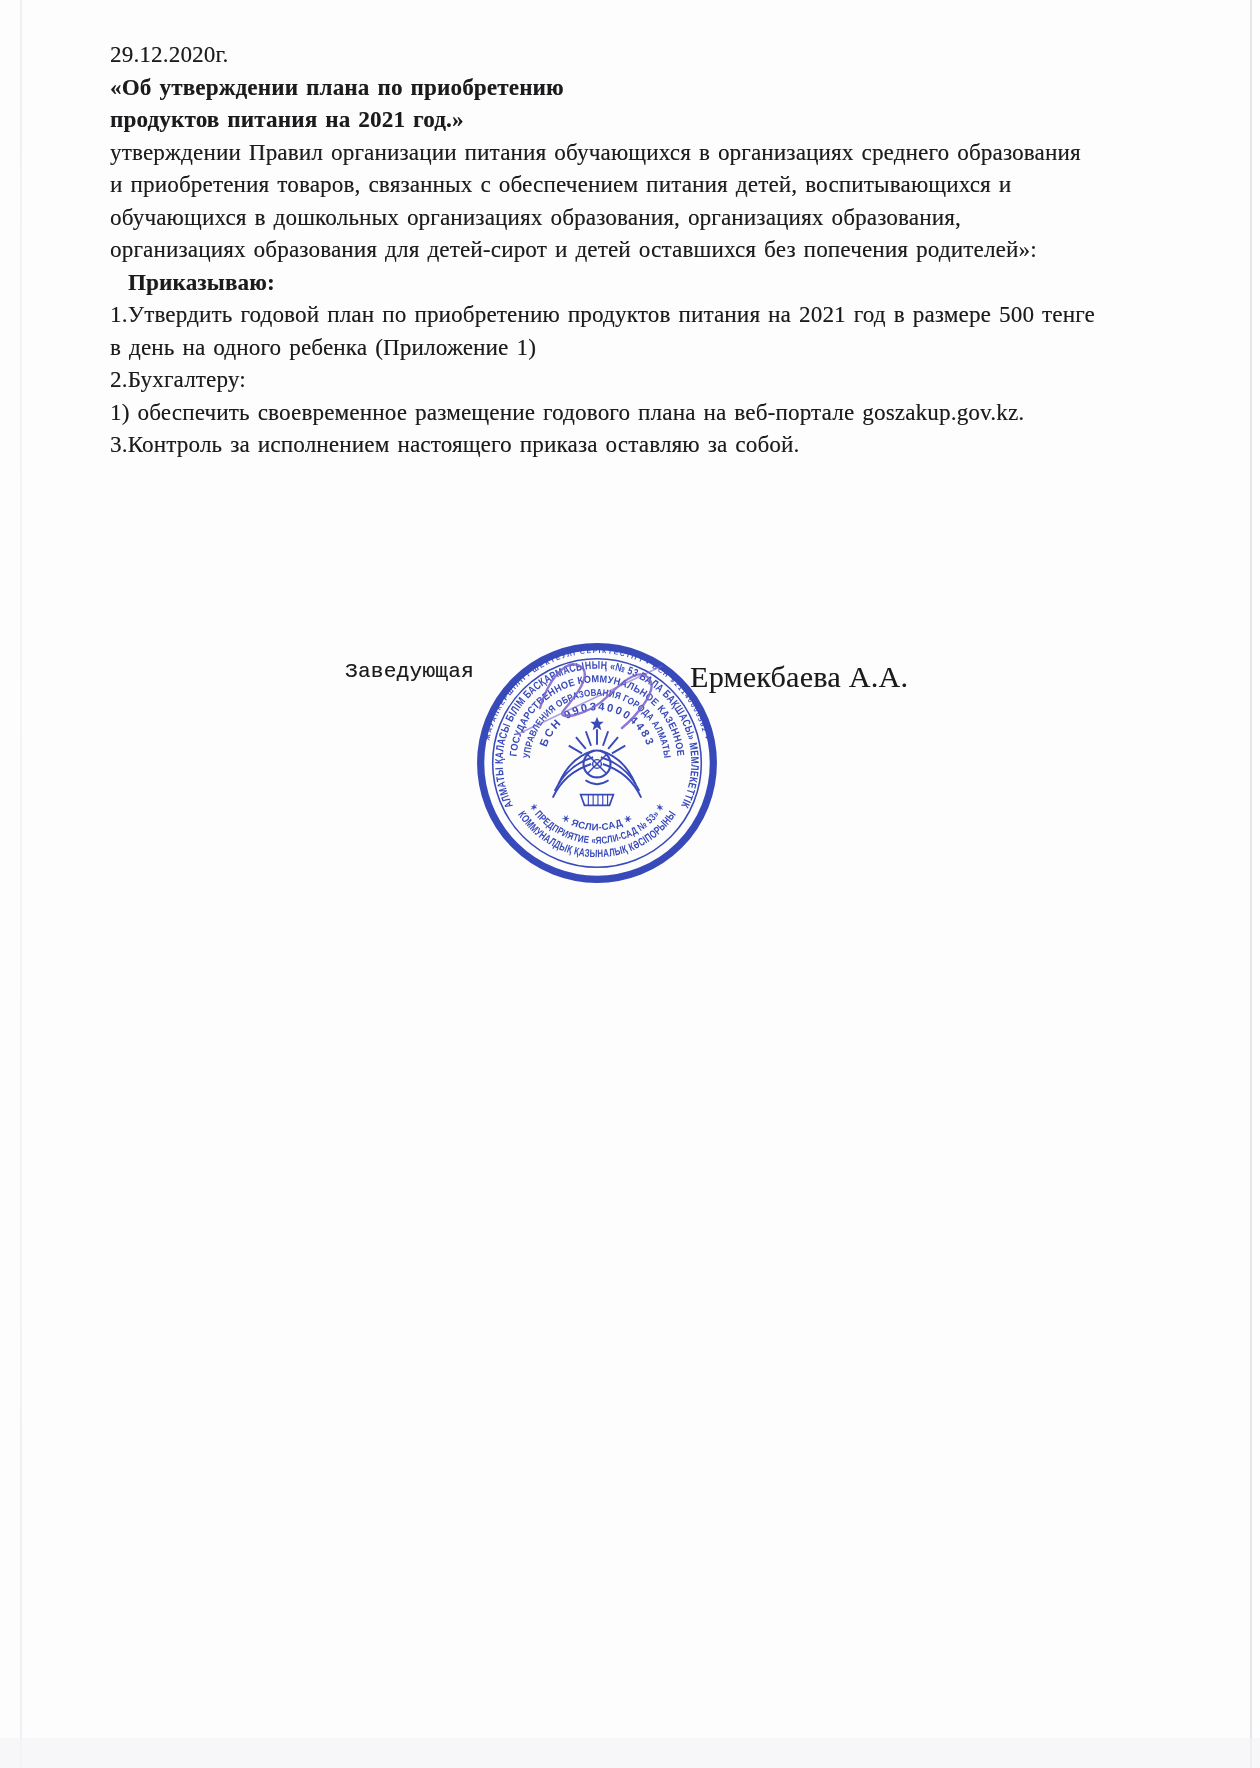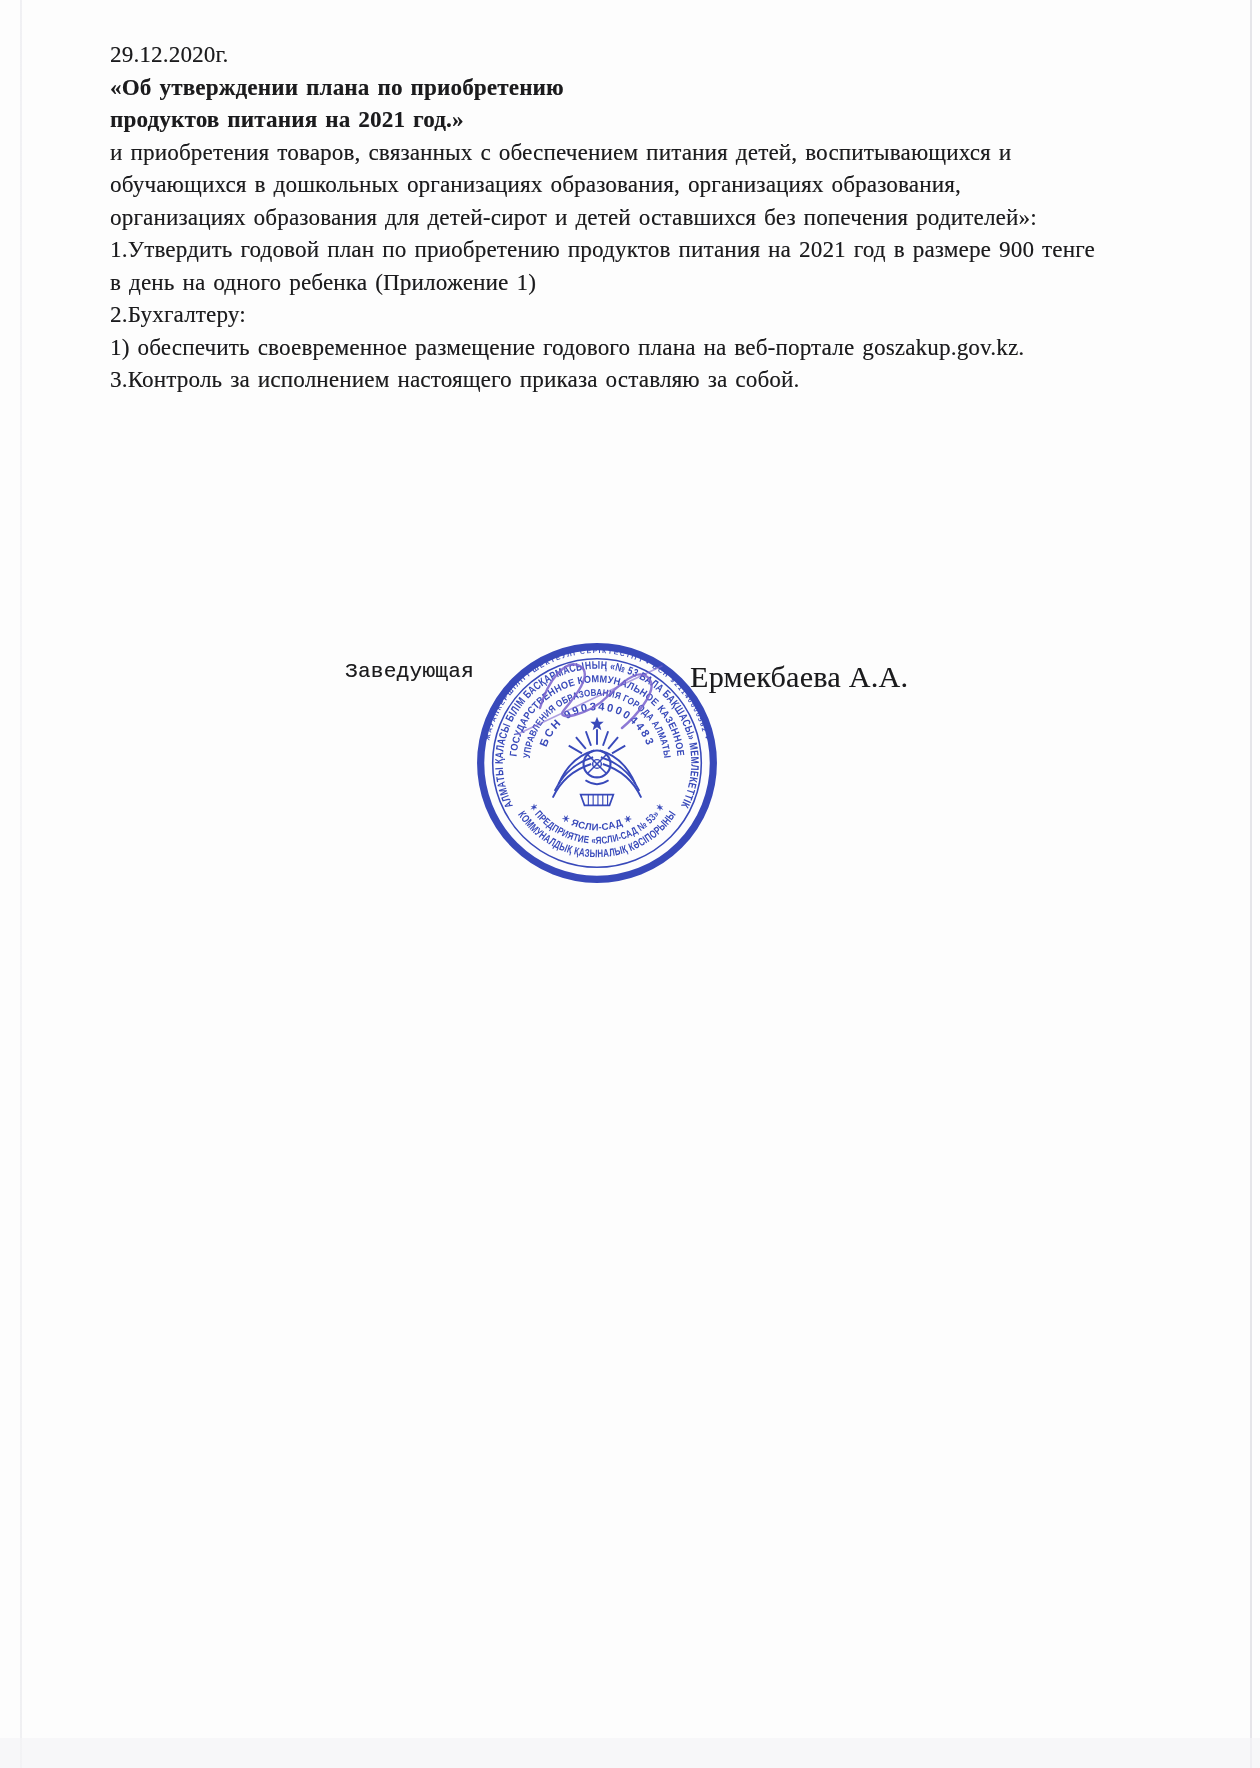--- a/index.html
+++ b/index.html
@@ -82,24 +82,26 @@
 <div class="page">
 
   <div class="scan-edge-left"></div>
   <div class="scan-edge-right"></div>
   <div class="scan-strip-bottom"></div>
 
   <div class="doc">
     <div class="line">29.12.2020г.</div>
     <div class="line bold">«Об утверждении плана по приобретению</div>
     <div class="line bold">продуктов питания на 2021 год.»</div>
+    <div class="line">утверждении Правил организации питания обучающихся в организациях среднего образования</div>
     <div class="line">и приобретения товаров, связанных с обеспечением питания детей, воспитывающихся и</div>
     <div class="line">обучающихся в дошкольных организациях образования, организациях образования,</div>
     <div class="line">организациях образования для детей-сирот и детей оставшихся без попечения родителей»:</div>
-    <div class="line">1.Утвердить годовой план по приобретению продуктов питания на 2021 год в размере 900 тенге</div>
+    <div class="line bold indent">Приказываю:</div>
+    <div class="line">1.Утвердить годовой план по приобретению продуктов питания на 2021 год в размере 500 тенге</div>
     <div class="line">в день на одного ребенка (Приложение 1)</div>
     <div class="line">2.Бухгалтеру:</div>
     <div class="line">1) обеспечить своевременное размещение годового плана на веб-портале goszakup.gov.kz.</div>
     <div class="line">3.Контроль за исполнением настоящего приказа оставляю за собой.</div>
   </div>
 
   <span class="sig-role">Заведующая</span>
   <span class="sig-name">Ермекбаева А.А.</span>
 
   <svg class="stamp" viewBox="0 0 260 260">

